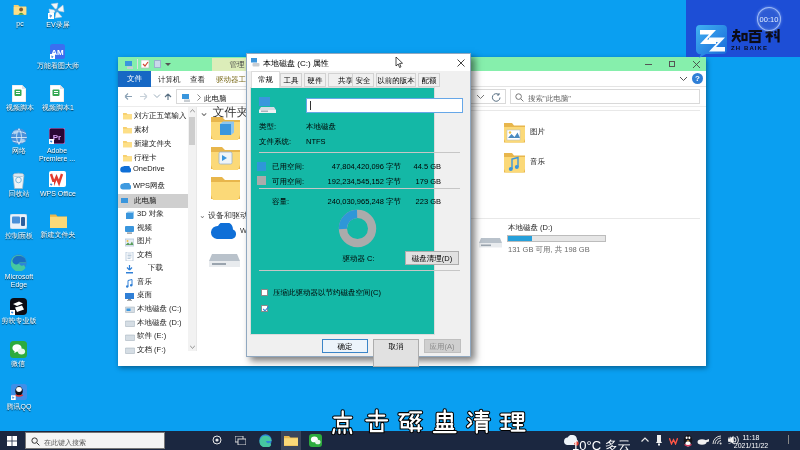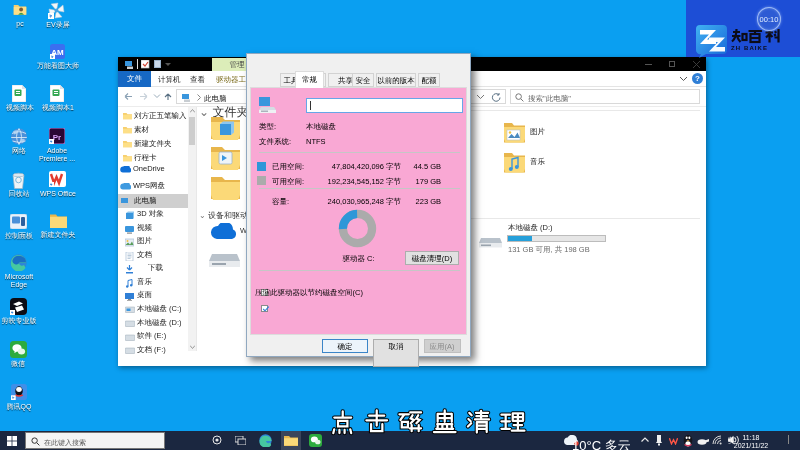--- a/index.html
+++ b/index.html
@@ -125,21 +125,21 @@
     <ellipse cx="8.5" cy="5.8" rx="3" ry="2.6" fill="#fff"></ellipse>
     <path d="M4.5,11.5 q4,2.5 8,0" stroke="#e8332a" stroke-width="1.6" fill="none"></path>
     <rect x="0" y="12" width="5" height="5" fill="#fff"></rect>
     <path d="M1,14.5 h2 m0,0 l-1.2,-1.2 m1.2,1.2 l-1.2,1.2" stroke="#2b7cd3" stroke-width=".8" fill="none"></path>
   </svg>
   <div class="lbl" style="left:3px;top:403px;width:32px">腾讯QQ</div>
 </div>
 
 <div class="abs" id="explorer" style="left:118px; top:57px; width:588px; height:309px; background:#fff; box-shadow:1px 2px 5px rgba(0,0,0,.4); font-size:7.5px; color:#1a1a1a;">
 
-  <div class="abs" style="left:0;top:0;width:588px;height:14px;background:#000000;">
+  <div class="abs" style="left:0;top:0;width:588px;height:14px;background:#86efac;">
     <svg class="abs" style="left:7px;top:3px" width="10" height="9" viewBox="0 0 10 9">
       <rect x="0" y="1" width="7" height="5" fill="#3a96dd"></rect>
         <rect x="2" y="6.5" width="6" height="2.5" fill="#c8cdd2"></rect>
     </svg>
     <div class="abs" style="left:19px;top:2px;width:1px;height:10px;background:#e0e0e0"></div>
     <svg class="abs" style="left:23px;top:3px" width="9" height="9" viewBox="0 0 9 9">
       <rect x="0" y="0" width="8" height="8" fill="#fff" stroke="#b8b8b8" stroke-width=".7"></rect>
       <path d="M2,4 l2,2 3,-4" stroke="#d14836" stroke-width="1.2" fill="none"></path>
     </svg>
     <div class="abs" style="left:36px;top:3px;width:7px;height:8px;background:#c9d8ea;border:1px solid #9ab2cc"></div>
@@ -368,30 +368,43 @@
         <div style="width:24px;height:5px;background:#26a0da;"></div>
       </div>
       <div class="abs" style="left:390px;top:186.5px;color:#6a6a6a;">131 GB 可用, 共 198 GB</div>
     </div>
   </div>
 
 </div>
 
 <div class="abs" id="dialog" style="left:246px; top:53px; width:225px; height:304px; background:#f0f0f0; border:1px solid #90a8c0; box-shadow:4px 4px 7px rgba(0,0,0,.5); font-size:7.5px; color:#000;">
 
+  <div class="abs" style="left:0;top:0;width:223px;height:17px;background:#fff;">
+    <svg class="abs" style="left:4px;top:4px" width="9" height="9" viewBox="0 0 9 9">
+        <rect x="0" y="0" width="6" height="4.5" fill="#3a96dd"></rect>
+        <rect x="1.5" y="5" width="7" height="3.5" rx="1" fill="#c8cdd2"></rect>
+      </svg>
+    <div class="abs" style="left:16px;top:4px;font-size:8px;">本地磁盘 (C:) 属性</div>
+    <svg class="abs" style="left:210px;top:5px" width="8" height="8" viewBox="0 0 8 8">
+        <path d="M0.5,0.5 L7.5,7.5 M7.5,0.5 L0.5,7.5" stroke="#444" stroke-width="1"></path>
+      </svg>
+    <svg class="abs" style="left:148px;top:3px" width="8" height="12" viewBox="0 0 8 12">
+        <path d="M1,0 L1,9 L3.2,7 L4.6,10.5 L6,9.8 L4.6,6.5 L7.5,6.2 Z" fill="#fff" stroke="#000" stroke-width=".7"></path>
+      </svg>
+  </div>
 
   <div class="abs" style="left:33px;top:19px;width:22px;height:14px;background:#f0f0f0;border:1px solid #d2d2d2;text-align:center;line-height:13px;">工具</div>
   <div class="abs" style="left:57px;top:19px;width:22px;height:14px;background:#f0f0f0;border:1px solid #d2d2d2;text-align:center;line-height:13px;">硬件</div>
   <div class="abs" style="left:81px;top:19px;width:35px;height:14px;background:#f0f0f0;border:1px solid #d2d2d2;text-align:center;line-height:13px;">共享</div>
   <div class="abs" style="left:105px;top:19px;width:22px;height:14px;background:#f0f0f0;border:1px solid #d2d2d2;text-align:center;line-height:13px;">安全</div>
   <div class="abs" style="left:129px;top:19px;width:40px;height:14px;background:#f0f0f0;border:1px solid #d2d2d2;text-align:center;line-height:13px;">以前的版本</div>
   <div class="abs" style="left:171px;top:19px;width:22px;height:14px;background:#f0f0f0;border:1px solid #d2d2d2;text-align:center;line-height:13px;">配额</div>
-  <div class="abs" style="left:4px;top:17px;width:29px;height:17px;background:#fff;border:1px solid #dcdcdc;border-bottom:none;text-align:center;line-height:15px;z-index:2;margin-left:44px;">常规</div>
-
-  <div class="abs" style="left:3px;top:33px;width:217px;height:248px;background:#f9a8d4;border:1px solid #dcdcdc;">
+  <div class="abs" style="left:4px;top:17px;width:29px;height:17px;background:#fff;border:1px solid #dcdcdc;border-bottom:none;text-align:center;line-height:15px;z-index:2;">常规</div>
+
+  <div class="abs" style="left:3px;top:33px;width:185px;height:248px;background:#14b8a6;border:1px solid #dcdcdc;">
     <svg class="abs" style="left:8px;top:9px" width="17" height="16" viewBox="0 0 17 16">
       <rect x="0" y="0" width="11" height="9" fill="#3a96dd"></rect>
       <path d="M2,10 h13 l2,3 v3 h-17 v-3 z" fill="#d5dde4"></path>
       <rect x="0" y="13" width="17" height="3" fill="#eef1f4"></rect>
       <rect x="2" y="13.6" width="7" height="1.2" fill="#9aa4ae"></rect>
     </svg>
     <div class="abs" style="left:55px;top:10px;width:157px;height:15px;background:#fff;border:1px solid #66a7e8;">
       <div class="abs" style="left:3px;top:2px;width:1px;height:9px;background:#333;"></div>
     </div>
     <div class="abs" style="left:8px;top:34px;">类型:</div>
@@ -413,21 +426,21 @@
     <div class="abs" style="left:150px;top:108.5px;width:40px;text-align:right;">223 GB</div>
 
     <svg class="abs" style="left:87px;top:120.5px" width="39" height="39" viewBox="0 0 39 39">
       <circle cx="19.5" cy="19.5" r="14.6" fill="none" stroke="#ababab" stroke-width="8.2"></circle>
       <circle cx="19.5" cy="19.5" r="14.6" fill="none" stroke="#2e97d8" stroke-width="8.2" stroke-dasharray="22.9 68.9" transform="rotate(-182 19.5 19.5)"></circle>
     </svg>
     <div class="abs" style="left:80px;top:166px;width:55px;text-align:center;">驱动器 C:</div>
     <div class="abs" style="left:154px;top:163px;width:54px;height:14px;background:#e1e1e1;border:1px solid #adadad;text-align:center;line-height:13px;">磁盘清理(D)</div>
     <div class="abs" style="left:8px;top:181.7px;width:201px;height:1px;background:#c6c6c6;"></div>
     <div class="abs" style="left:10px;top:200.5px;width:7px;height:7px;background:#fff;border:1px solid #8a8a8a;"></div>
-    <div class="abs" style="left:4px;top:200px;">压缩此驱动器以节约磁盘空间(C)</div>
+    <div class="abs" style="left:22px;top:200px;">压缩此驱动器以节约磁盘空间(C)</div>
     <div class="abs" style="left:10px;top:216.5px;width:7px;height:7px;background:#fff;border:1px solid #8a8a8a;"></div>
     <svg class="abs" style="left:11px;top:216.5px" width="8" height="8" viewBox="0 0 8 8">
         <path d="M1.2,4 L3,5.8 L6.8,1.6" stroke="#2f7fd6" stroke-width="1.1" fill="none"></path>
       </svg>
   </div>
 
   <div class="abs" style="left:74.9px;top:285px;width:46px;height:14px;background:#ecf4fb;border:1px solid #3a85c8;text-align:center;line-height:13px;">确定</div>
   <div class="abs" style="left:125.9px;top:285px;width:46px;height:28px;background:#e1e1e1;border:1px solid #adadad;text-align:center;line-height:13px;">取消</div>
   <div class="abs" style="left:176.6px;top:285px;width:37px;height:14px;background:#cfcfcf;border:1px solid #bfbfbf;color:#888;text-align:center;line-height:13px;">应用(A)</div>
 </div>

